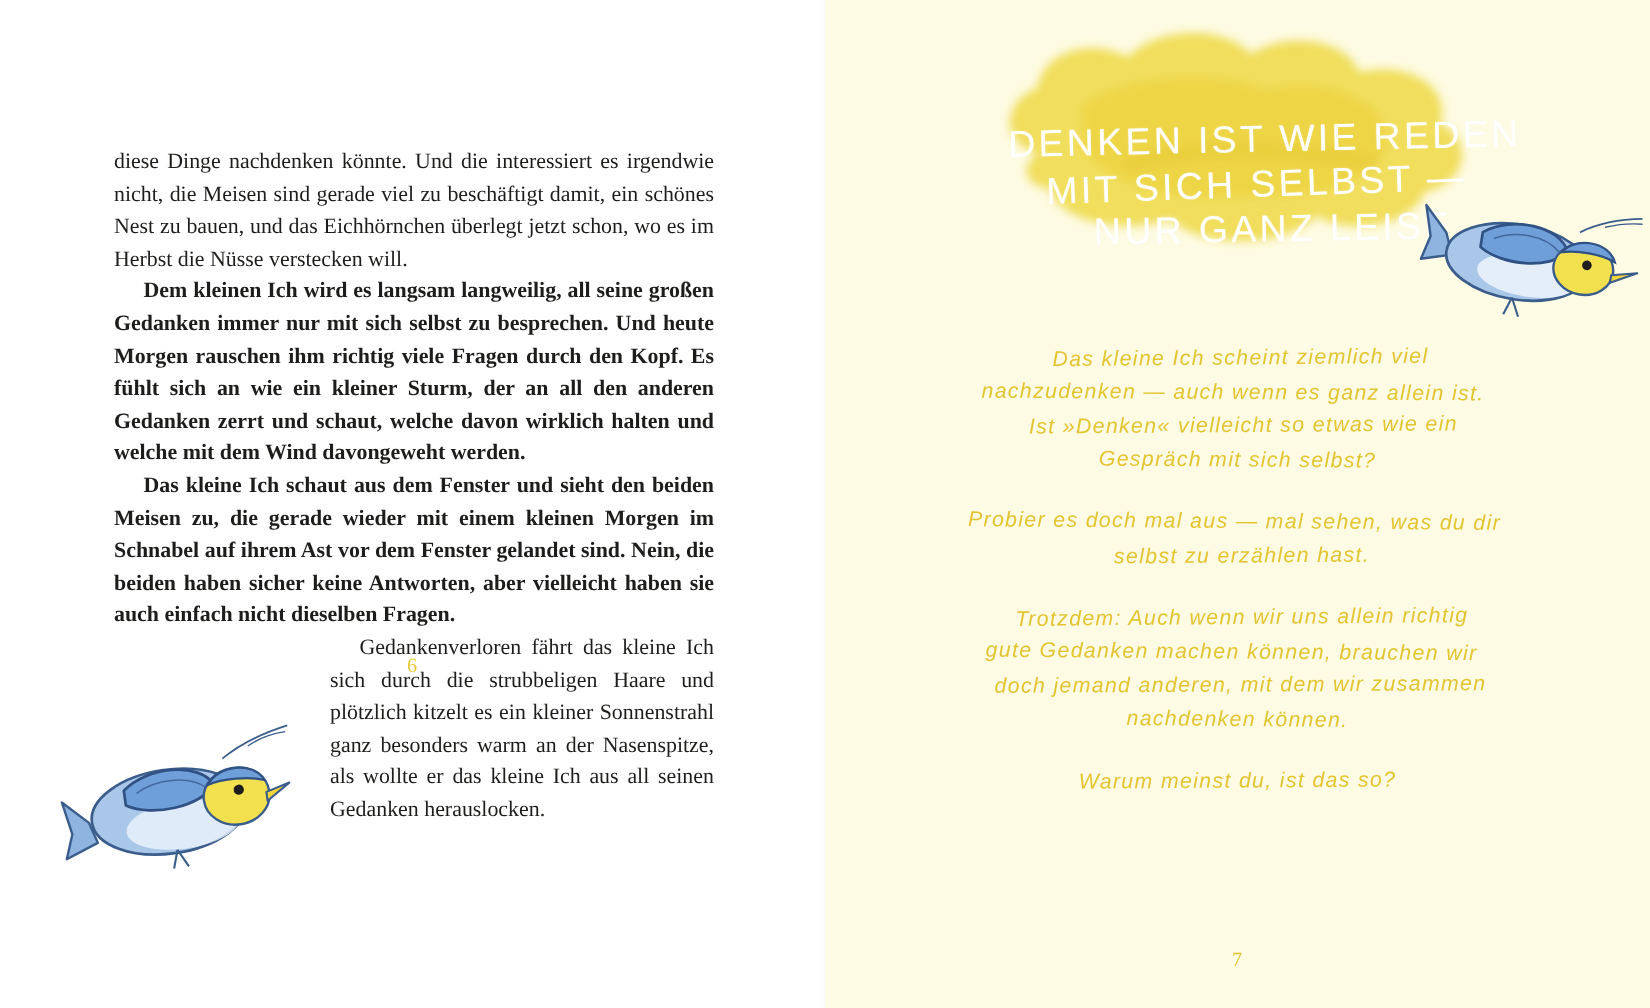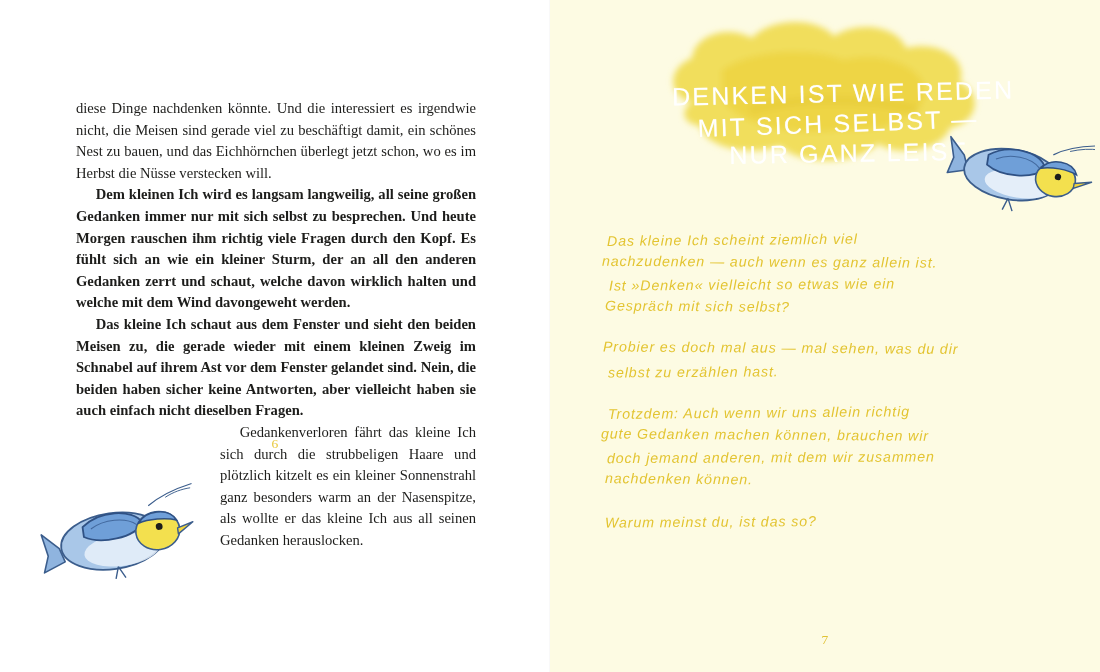--- a/index.html
+++ b/index.html
@@ -127,21 +127,21 @@
   .cloud-title .l1 { transform: rotate(0.4deg); }
   .cloud-title .l2 { transform: translateX(-6px) rotate(-0.4deg); }
   .cloud-title .l3 { transform: translateX(4px) rotate(0.6deg); }
 
   
   .hand-blocks {
     position: absolute;
     left: 55px;
     top: 228px;
     width: 440px;
-    text-align: left;
+    text-align: center;
     font-family: "Liberation Sans", sans-serif;
     font-size: 14.2px;
     line-height: 22.5px;
     color: #e3c431;
     letter-spacing: 0.9px;
   }
   .hand-blocks .blk {
     margin-bottom: 19px;
     font-style: italic;
   }
@@ -174,21 +174,21 @@
 </head>
 <body>
 
 <div class="spread">
 
   <div class="page-left">
 
     <div class="body-text">
       <p>diese Dinge nachdenken könnte. Und die interessiert es irgend­wie nicht, die Meisen sind gerade viel zu beschäftigt damit, ein schönes Nest zu bauen, und das Eichhörnchen überlegt jetzt schon, wo es im Herbst die Nüsse verstecken will.</p>
       <p class="indent">Dem kleinen Ich wird es langsam langweilig, all seine großen Gedanken immer nur mit sich selbst zu besprechen. Und heute Morgen rauschen ihm richtig viele Fragen durch den Kopf. Es fühlt sich an wie ein kleiner Sturm, der an all den anderen Gedanken zerrt und schaut, welche davon wirklich halten und welche mit dem Wind davongeweht werden.</p>
-      <p class="indent">Das kleine Ich schaut aus dem Fenster und sieht den beiden Meisen zu, die gerade wieder mit einem kleinen Zweig im Schnabel auf ihrem Ast vor dem Fenster gelandet sind. Nein, die beiden haben sicher keine Antworten, aber vielleicht haben sie auch einfach nicht dieselben Fragen.</p>
+      <p class="indent">Das kleine Ich schaut aus dem Fenster und sieht den beiden Meisen zu, die gerade wieder mit einem kleinen Morgen im Schnabel auf ihrem Ast vor dem Fenster gelandet sind. Nein, die beiden haben sicher keine Antworten, aber vielleicht haben sie auch einfach nicht dieselben Fragen.</p>
       <div class="bird-float"></div>
       <p class="wrap-para">Gedankenverloren fährt das kleine Ich sich durch die strubbeligen Haare und plötz­lich kitzelt es ein kleiner Sonnenstrahl ganz besonders warm an der Nasen­spitze, als wollte er das kleine Ich aus all seinen Gedanken herauslocken.</p>
     </div>
 
     <div class="bird-left-wrap">
       <svg width="160" height="130" viewBox="0 0 160 130" xmlns="http://www.w3.org/2000/svg">
         <g transform="rotate(-8 80 65)">
 
           <path d="M18 70 L2 54 L6 76 L0 92 L22 84 Z" fill="#8fb4df" stroke="#3b5d8c" stroke-width="1.6" stroke-linejoin="round"></path>
 

